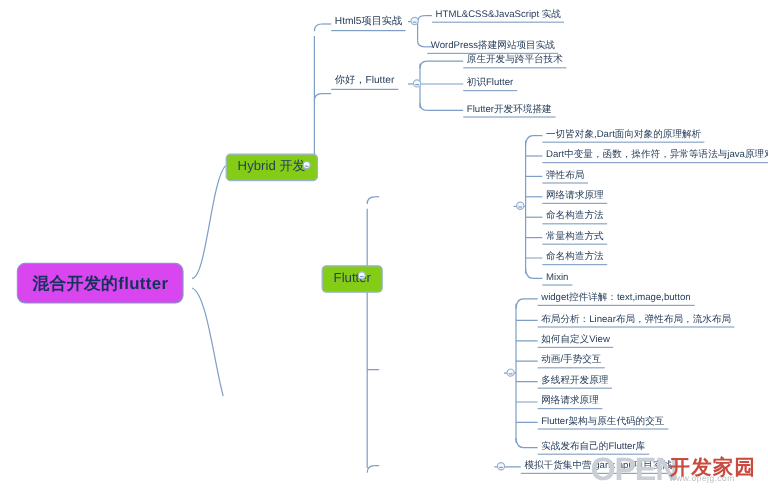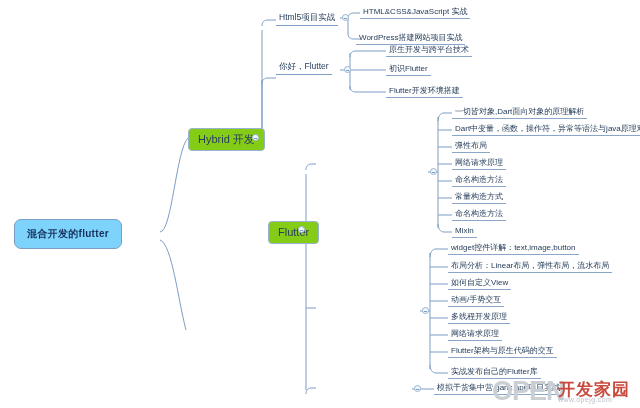--- a/index.html
+++ b/index.html
@@ -18,26 +18,26 @@
   .node{
     position:absolute;
     box-sizing:border-box;
     white-space:nowrap;
     color:#1f3550;
     line-height:1.15;
   }
 
   
   .root{
-    background:#7dd3fc;
+    background:#d946ef;
     border:1.6px solid #7d9dc4;
     border-radius:7px;
     color:#16325c;
     font-weight:bold;
-    font-size:10px;
+    font-size:14px;
     padding:8px 12px;
     letter-spacing:.3px;
   }
 
   
   .lvl1{
     background:#84cc16;
     border:1px solid #9ab3d2;
     border-radius:4px;
     font-size:11px;

